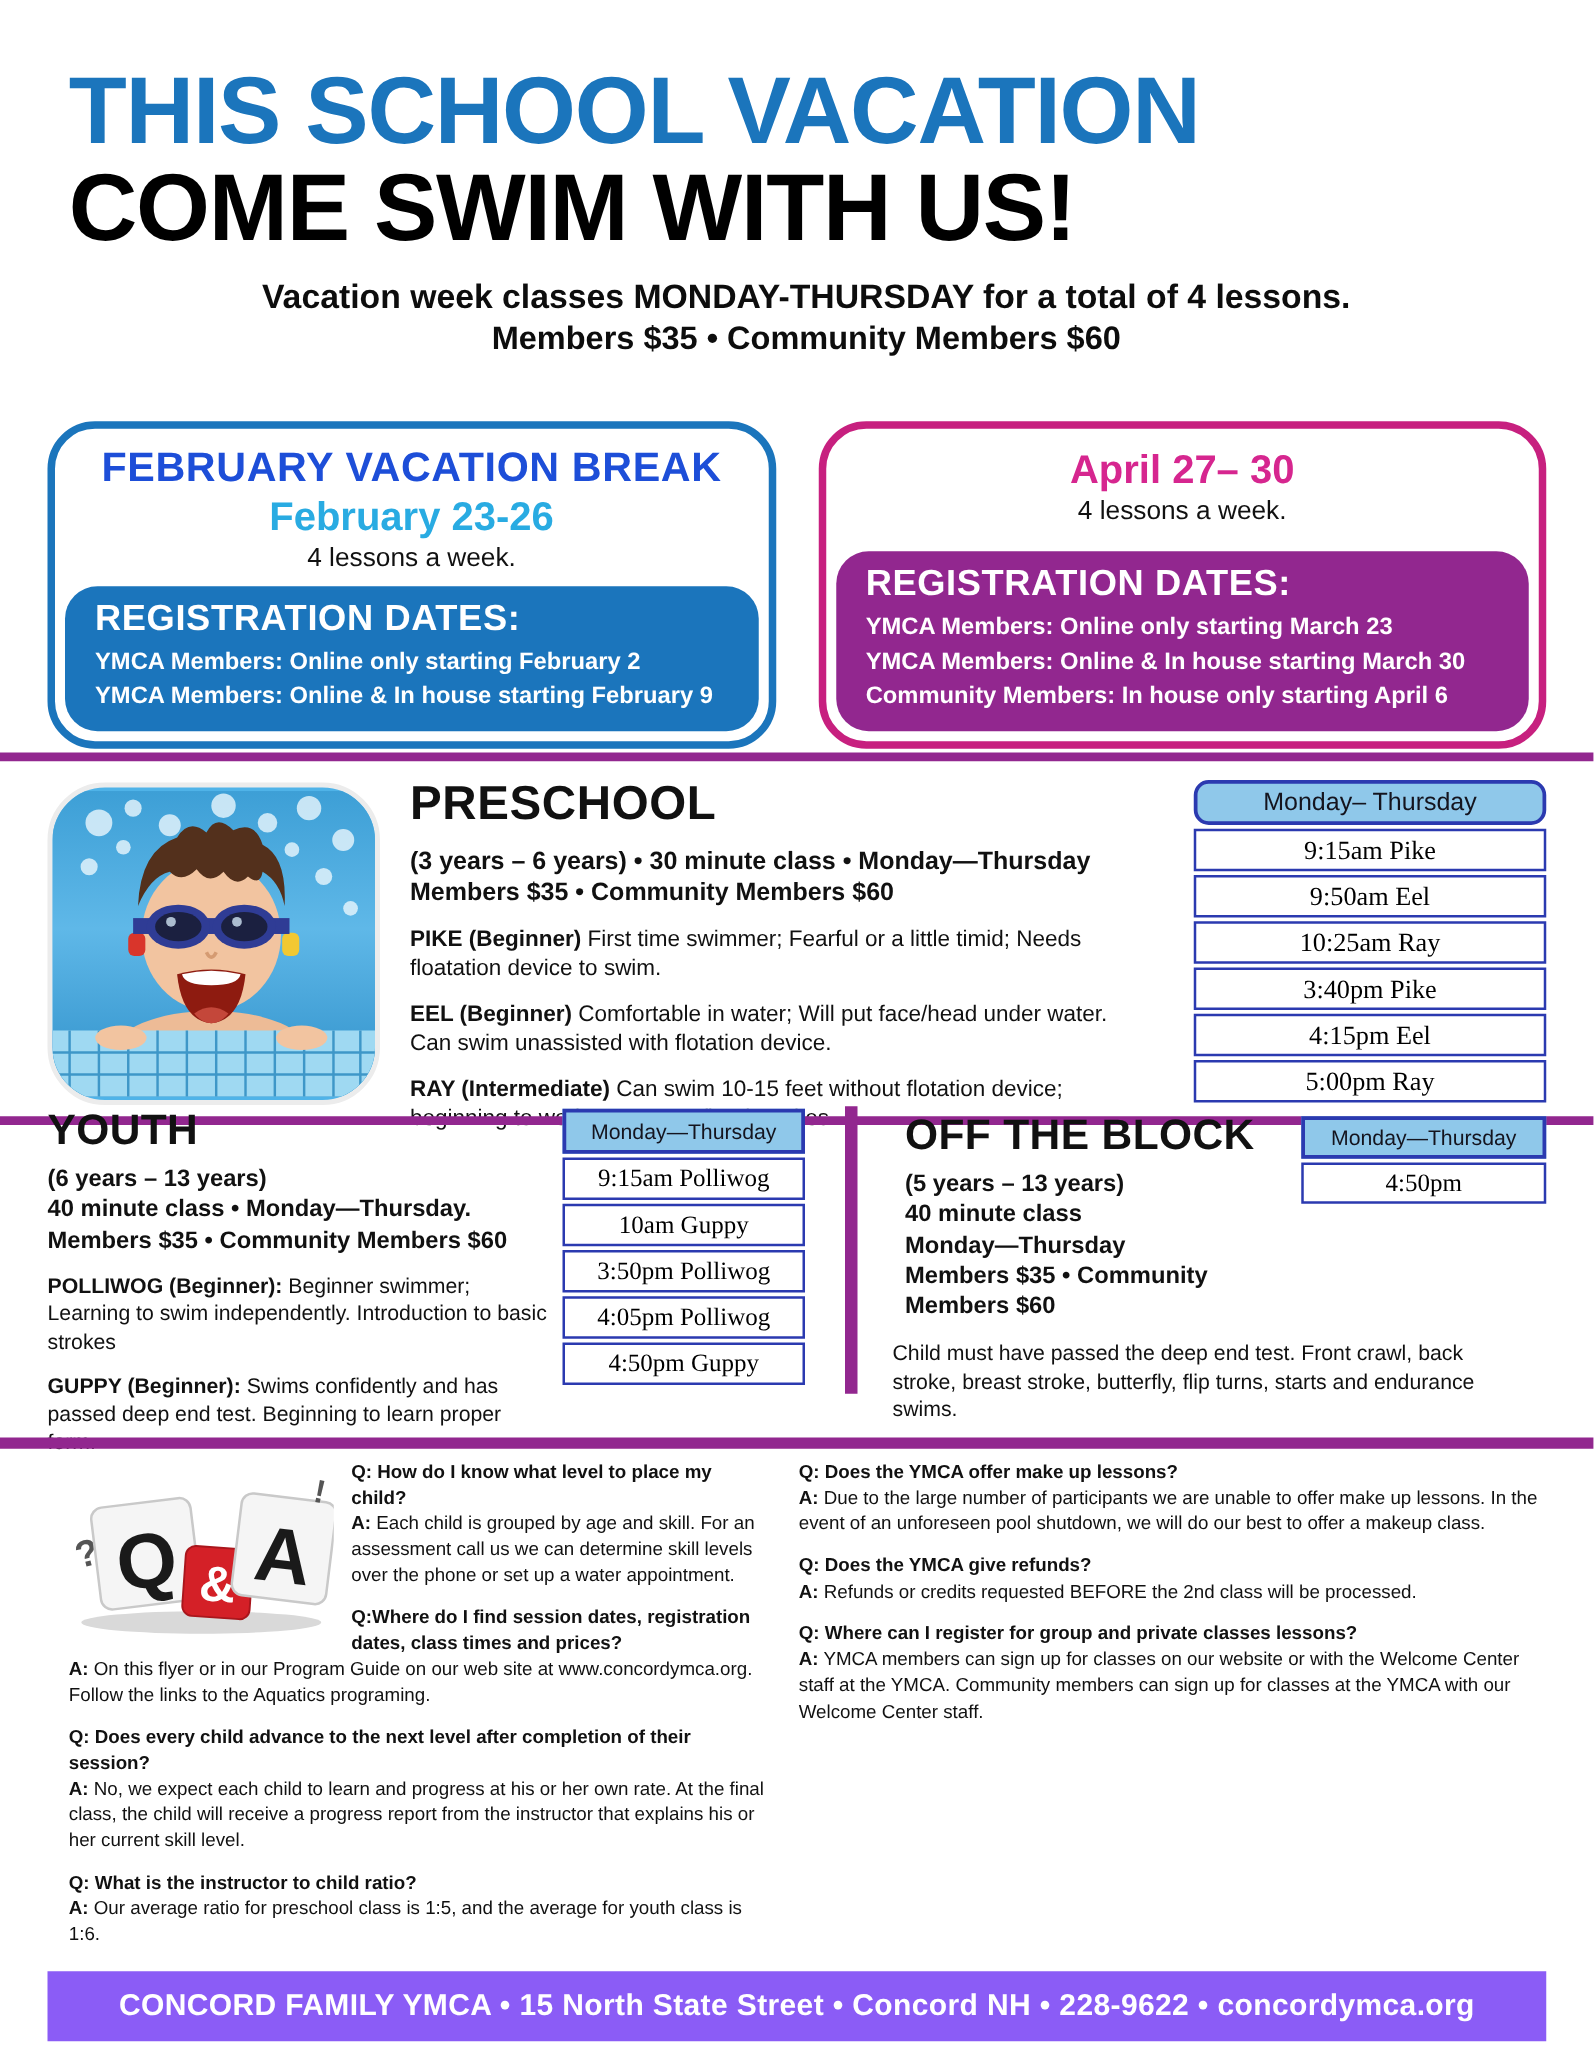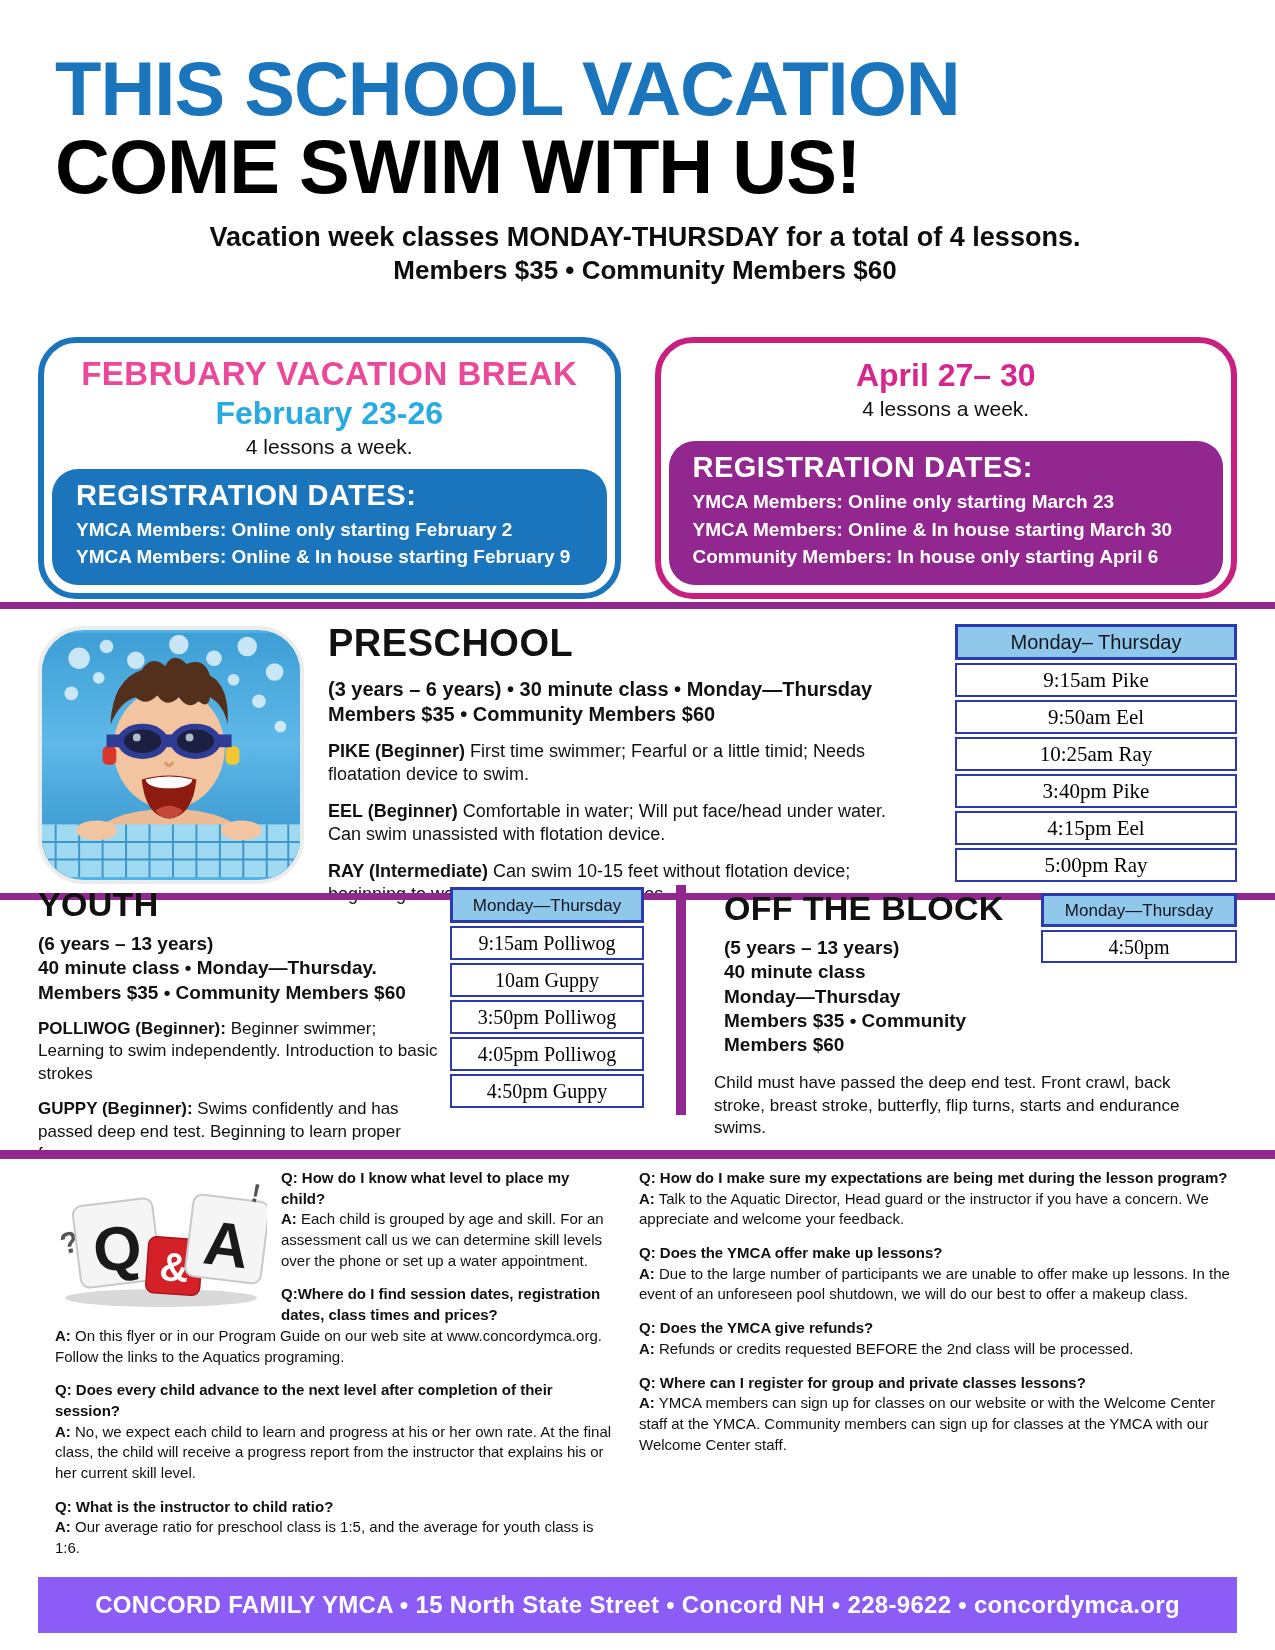--- a/index.html
+++ b/index.html
@@ -13,21 +13,21 @@
   .title-line.l1{color:#1B75BC;}
   .title-line.l2{color:#000000;}
   .subtitle{ text-align:center;margin-top:16px;font-weight:bold;font-size:27px;line-height:1.25;color:#0d0d0d;}
   .subtitle2{text-align:center;font-weight:bold;font-size:26px;color:#0d0d0d;}
   
   .vacation-row{position:absolute;top:337px;left:38px;right:38px;height:262px;display:flex;gap:34px;}
   .vbox{flex:1;border-radius:38px;border:6px solid;display:flex;flex-direction:column;align-items:center;padding-top:12px;box-sizing:border-box;background:#fff;}
   .vbox.feb{border-color:#1B75BC;}
   .vbox.apr{border-color:#C7207F;}
   .vbox-title{font-size:33px;font-weight:bold;letter-spacing:0.5px;}
-  .feb .vbox-title{color:#ec4899;}
+  .feb .vbox-title{color:#1d4ed8;}
   .apr .vbox-title{color:#92278F;}
   .vbox-dates{font-size:32px;font-weight:bold;margin-top:2px;}
   .feb .vbox-dates{color:#29ABE2;}
   .apr .vbox-dates{color:#D6268F;}
   .vbox-note{font-size:21px;margin-top:3px;color:#111;}
   .regbox{margin:auto 8px 8px 8px;align-self:stretch;border-radius:26px;padding:10px 24px 14px;color:#fff;}
   .feb .regbox{background:#1B75BC;}
   .apr .regbox{background:#92278F;}
   .regbox-title{font-size:29px;font-weight:bold;margin-bottom:4px;letter-spacing:0.5px;}
   .regline{font-size:19px;font-weight:bold;line-height:1.45;}
@@ -41,21 +41,21 @@
   .ps-text{flex:1;padding:4px 18px 0 24px;}
   .ps-title{font-size:38px;font-weight:bold;margin:0 0 12px;letter-spacing:0.5px;}
   .ps-info{font-size:20px;font-weight:bold;line-height:1.25;max-width:560px;}
   .level{font-size:18px;line-height:1.3;margin:13px 0 0;max-width:565px;}
   .level b{font-weight:bold;}
   
   .sched{flex:none;}
   .sched-header{background:#8FC8EA;border:3px solid #2B3AB0;text-align:center;font-weight:normal;color:#14141e;box-sizing:border-box;}
   .sched-cell{border:2px solid #2B3AB0;margin-top:3px;text-align:center;font-family:"Liberation Serif",serif;color:#000;box-sizing:border-box;background:#fff;}
   .sched.ps{width:282px;margin-top:6px;}
-  .sched.ps .sched-header{height:36px;line-height:31px;font-size:20px;}
+  .sched.ps .sched-header{height:36px;line-height:31px;font-size:20px;border-radius:12px;}
   .sched.ps .sched-cell{height:34px;line-height:31px;font-size:21px;}
   .sched.yt{width:194px;margin-top:6px;}
   .sched.yt .sched-header{height:36px;line-height:31px;font-size:17px;}
   .sched.yt .sched-cell{height:34px;line-height:31px;font-size:20px;}
   .sched.ob{width:196px;margin-top:4px;}
   .sched.ob .sched-header{height:34px;line-height:29px;font-size:17px;}
   .sched.ob .sched-cell{height:33px;line-height:30px;font-size:20px;}
   
   .mid{position:absolute;top:881px;left:38px;right:38px;height:240px;display:flex;}
   .youth-text{width:412px;flex:none;padding-top:4px;}
@@ -300,22 +300,20 @@
           <p class="qa-item"><span class="qa-q">Q: Does every child advance to the next level after completion of their session?</span><br>
           <b class="qa-a-label">A:</b><span> No, we expect each child to learn and progress at his or her own rate. At the final class, the child will receive a progress report from the instructor that explains his or her current skill level.</span></p>
 
           <p class="qa-item"><span class="qa-q">Q: What is the instructor to child ratio?</span><br>
           <b class="qa-a-label">A:</b><span> Our average ratio for preschool class is 1:5, and the  average for youth class is 1:6.</span></p>
         </div>
     </div>
     <div class="qa-right">
       <div>
 
-          <p class="qa-item"><span class="qa-q">Q: How do I make sure my expectations are being met during the lesson program?</span><br>
-          <b class="qa-a-label">A:</b><span> Talk to the Aquatic Director, Head guard or the instructor if you have a concern. We appreciate and welcome your feedback.</span></p>
 
           <p class="qa-item"><span class="qa-q">Q: Does the YMCA offer make up lessons?</span><br>
           <b class="qa-a-label">A:</b><span> Due to the large number of participants we are unable to offer make up lessons. In the event of an unforeseen pool shutdown, we will do our best to offer a makeup class.</span></p>
 
           <p class="qa-item"><span class="qa-q">Q: Does the YMCA give refunds?</span><br>
           <b class="qa-a-label">A:</b><span> Refunds or credits requested BEFORE the 2nd class will  be processed.</span></p>
 
           <p class="qa-item"><span class="qa-q">Q: Where can I register for group and private classes lessons?</span><br>
           <b class="qa-a-label">A:</b><span> YMCA members can sign up for classes on our website or with the Welcome Center staff at the YMCA. Community members can sign up for classes at the YMCA with our Welcome Center staff.</span></p>
         </div>

